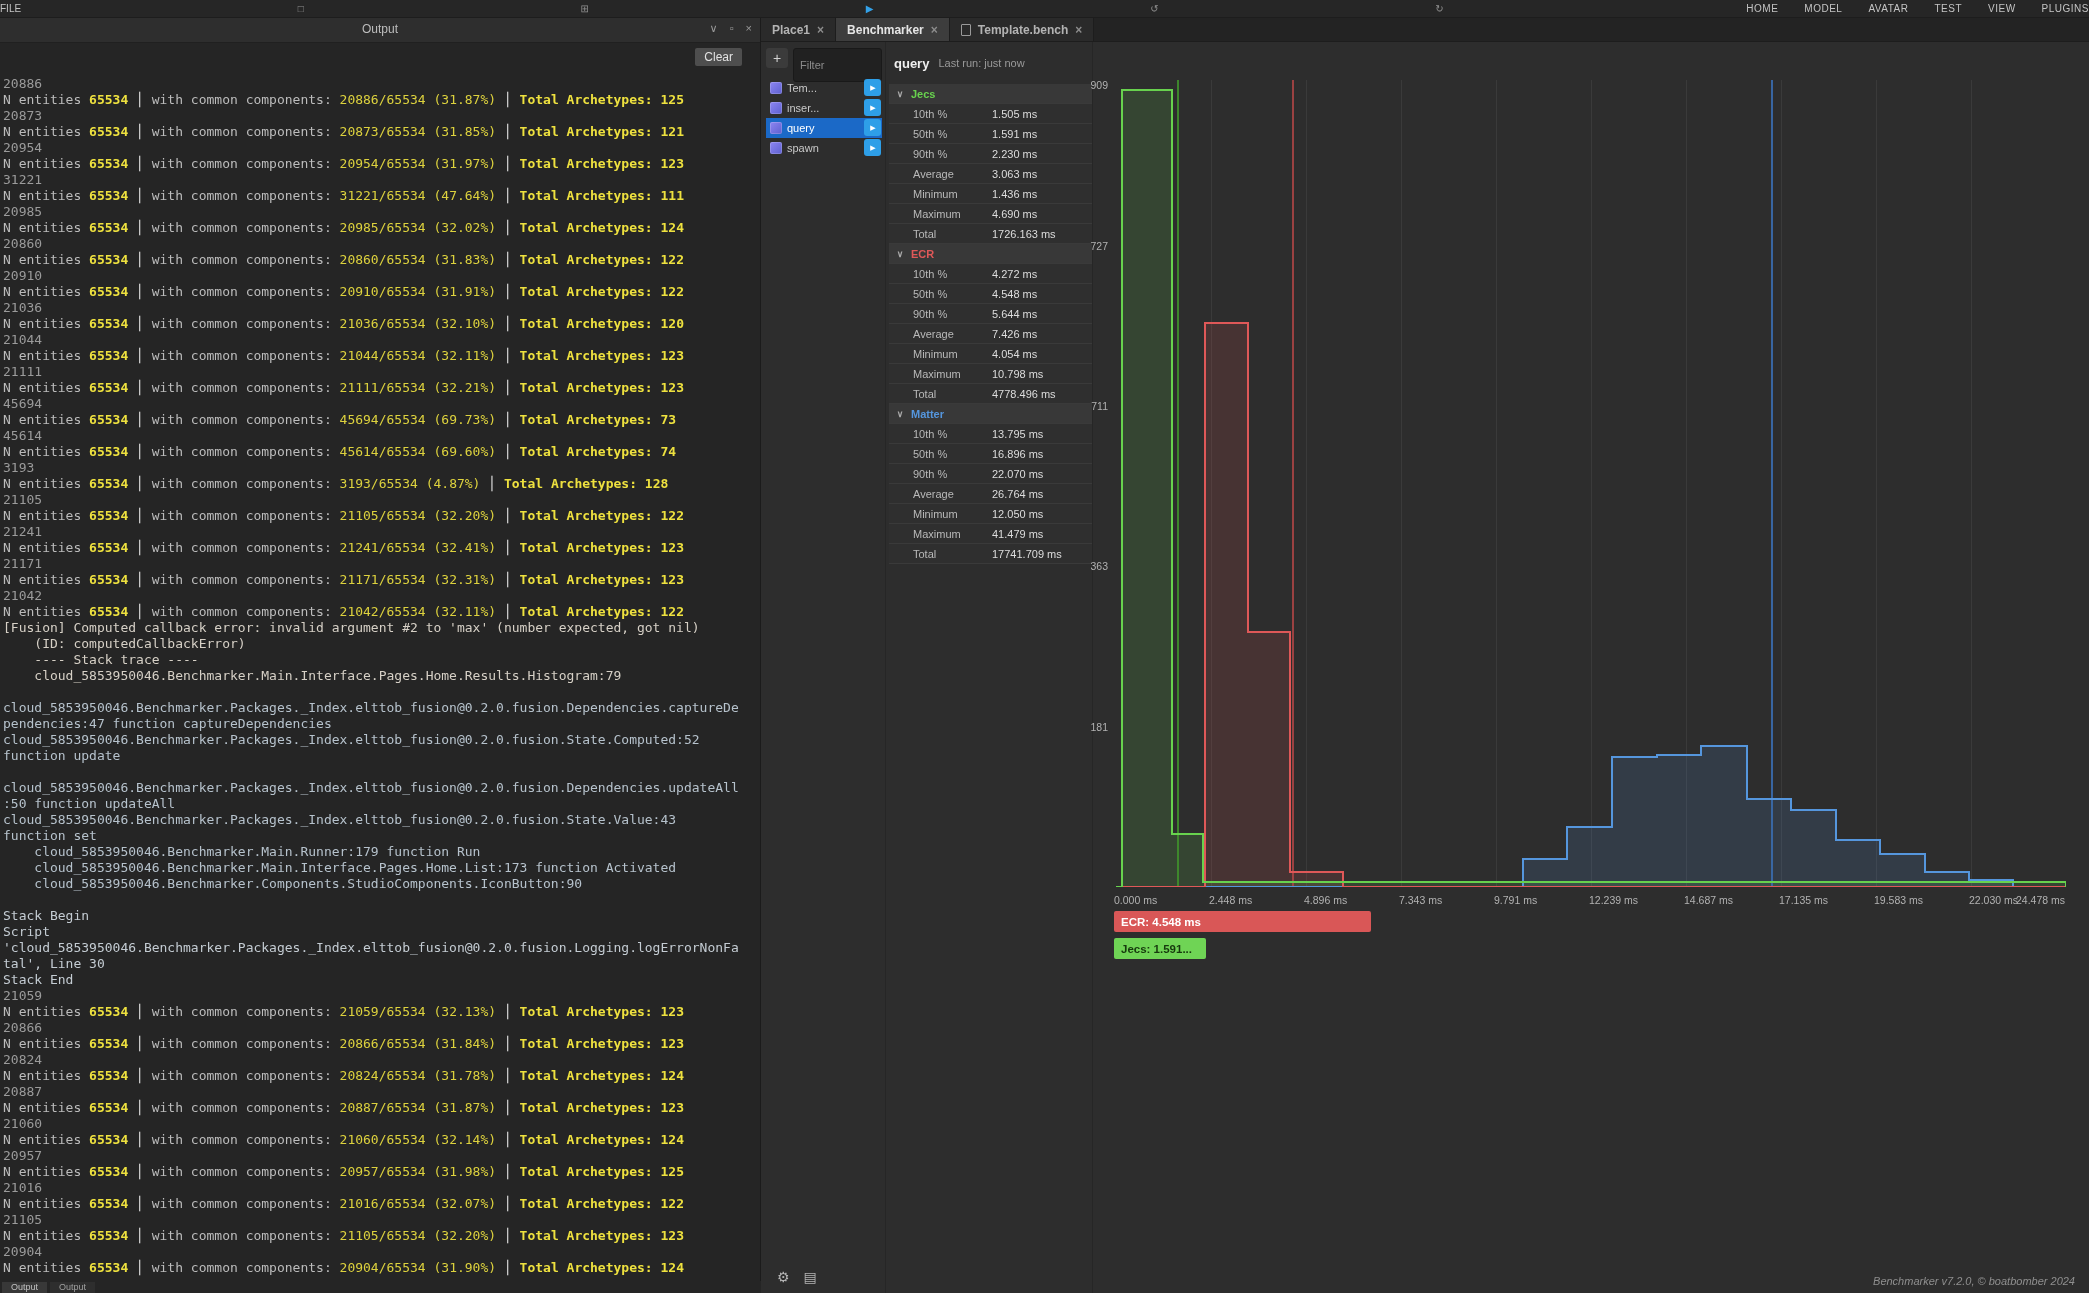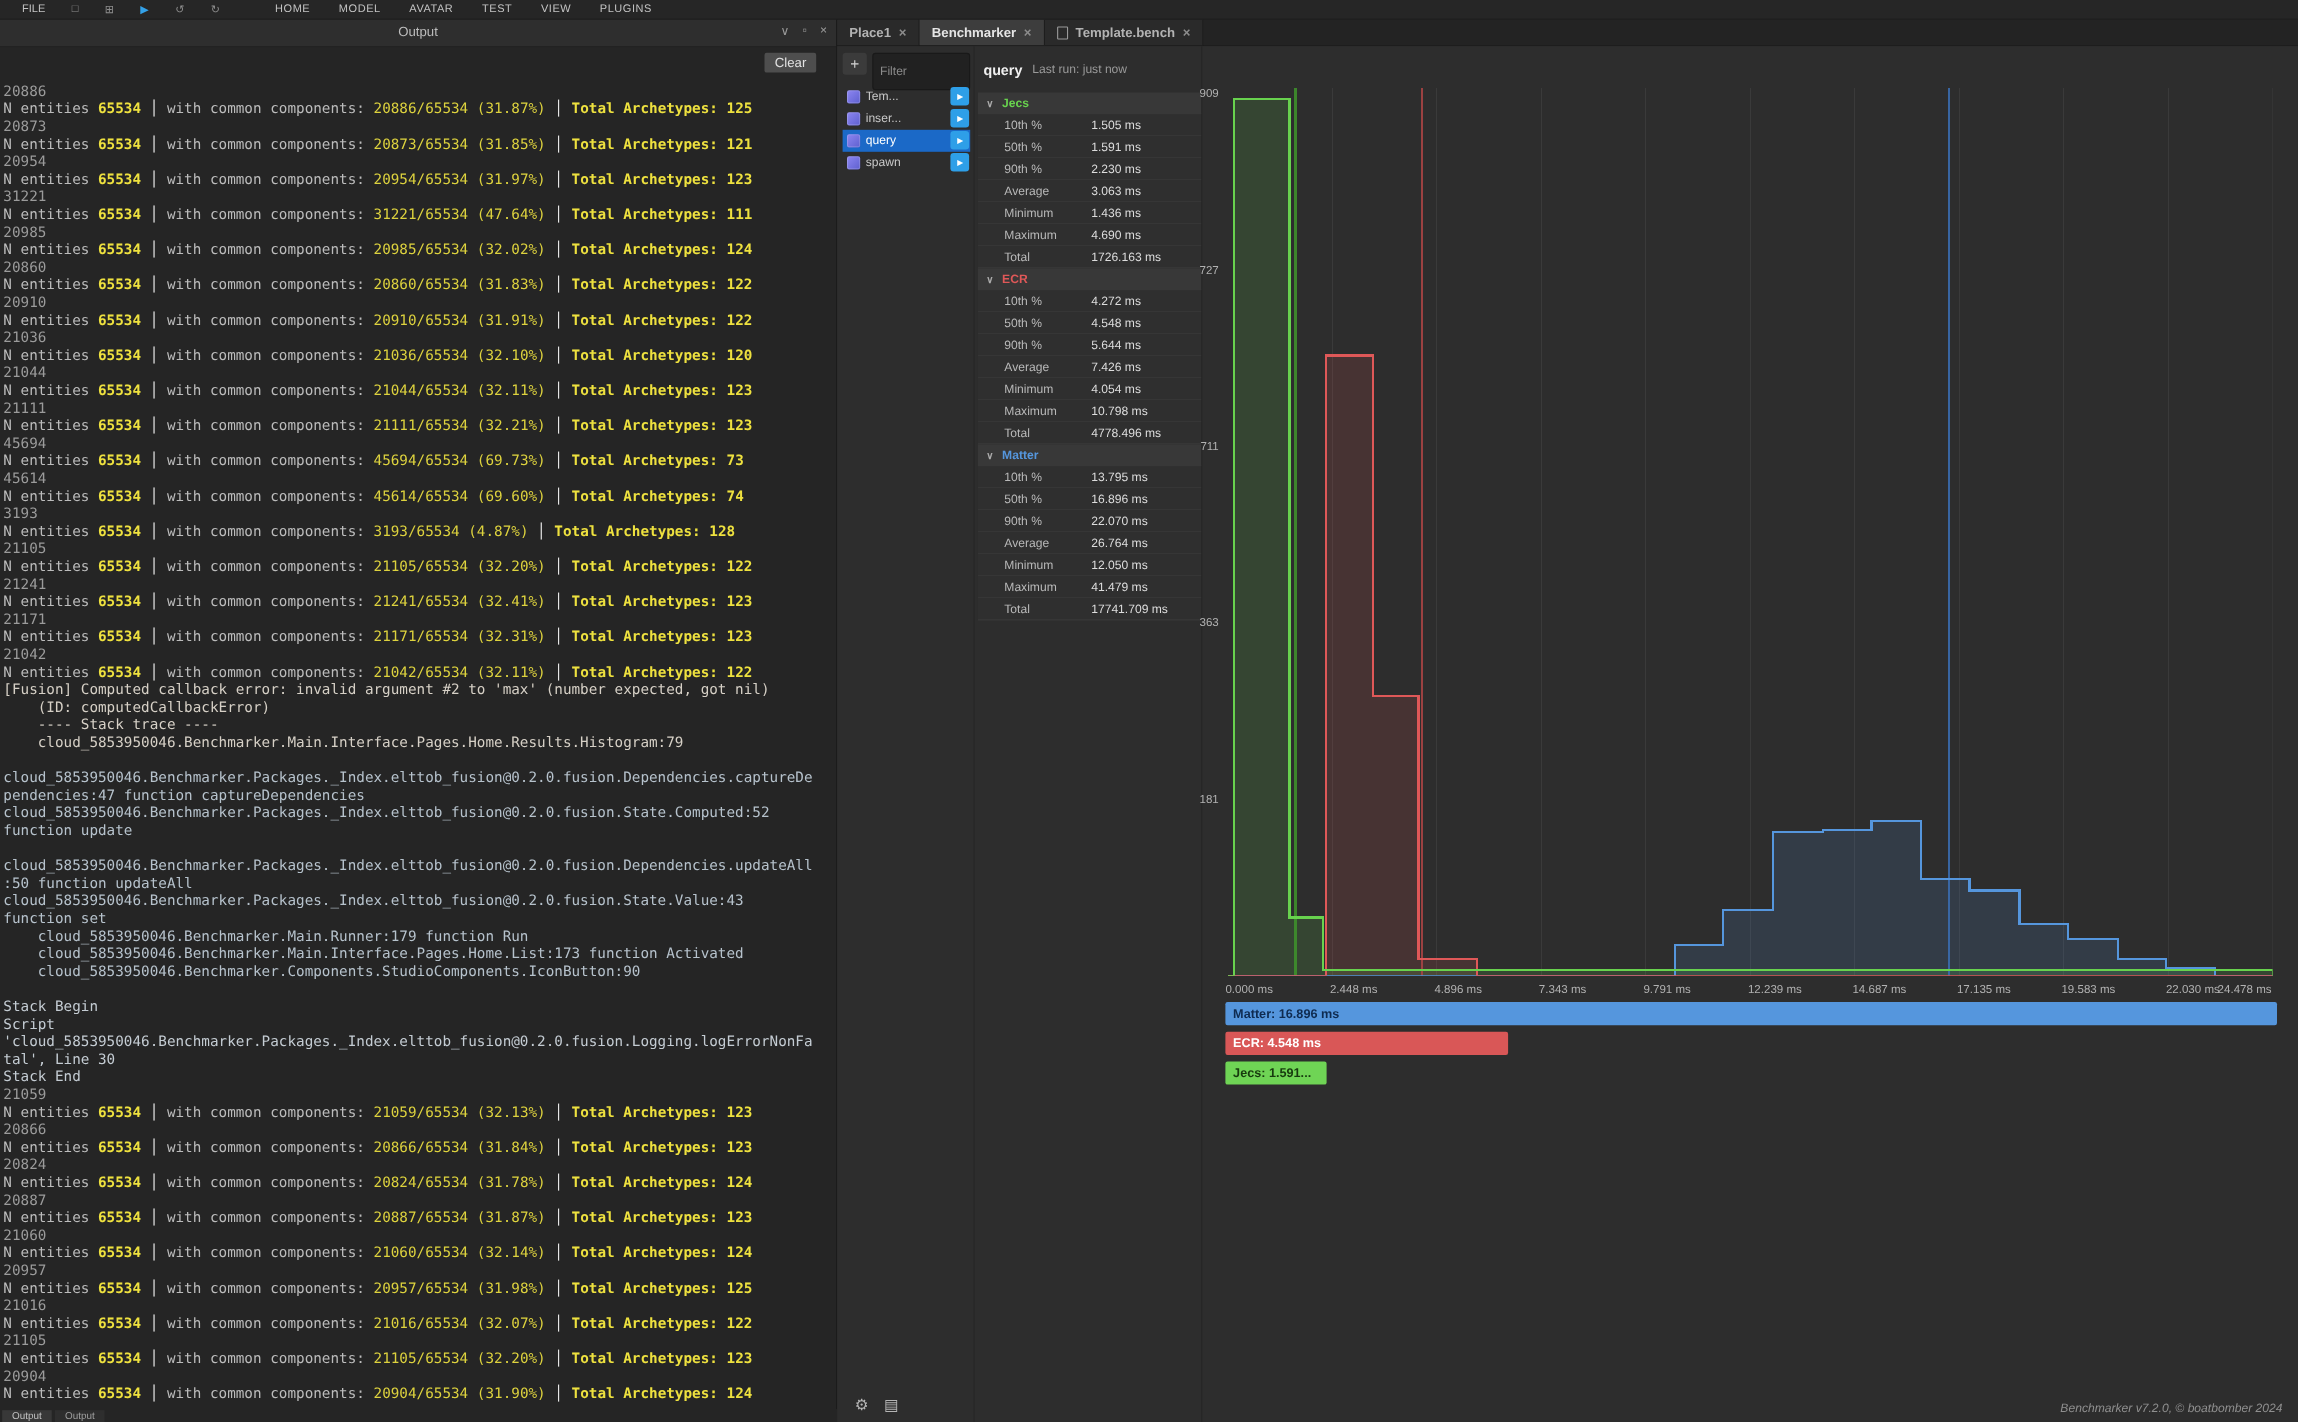--- a/index.html
+++ b/index.html
@@ -3,22 +3,22 @@
 <meta charset="utf-8">
 <style>
   html,body{margin:0;padding:0;}
   body{
     width:2089px;height:1293px;position:relative;overflow:hidden;
     background:#2b2b2b;font-family:"Liberation Sans",sans-serif;
     -webkit-font-smoothing:antialiased;
   }
   
   .topbar{position:absolute;left:0;top:0;width:100%;height:18px;background:#262626;
-    display:flex;align-items:center;gap:24px;padding:0 20px;box-sizing:border-box;
-    font-size:10px;color:#c4c4c4;border-bottom:1px solid #1d1d1d;}
+    display:flex;align-items:center;gap:4px;padding:0 0;box-sizing:border-box;
+    font-size:10px;color:#c4c4c4;border-bottom:1px solid #1d1d1d;justify-content:space-between;}
   .topbar .t-icon{color:#8f8f8f;font-size:10px;}
   .topbar .t-icon.play{color:#33a1e8;}
   .topbar-menus{display:flex;gap:26px;margin-left:26px;letter-spacing:.5px;}
   .topbar-menus .menu-item{cursor:default;}
   
   .output-panel{position:absolute;left:0;top:18px;width:760px;height:1263px;
     background:#252525;border-right:1px solid #1b1b1b;}
   .panel-titlebar{height:24px;background:#2e2e2e;border-bottom:1px solid #202020;position:relative;}
   .panel-title{position:absolute;left:0;right:0;top:4px;text-align:center;font-size:12px;color:#bdbdbd;}
   .titlebar-icons{position:absolute;right:8px;top:4px;display:flex;gap:12px;color:#9a9a9a;font-size:11px;}
@@ -335,21 +335,20 @@
         <div class="xlabel" style="left: 282.984px;">7.343 ms</div>
         <div class="xlabel" style="left: 377.992px;">9.791 ms</div>
         <div class="xlabel" style="left: 473px;">12.239 ms</div>
         <div class="xlabel" style="left: 568.008px;">14.687 ms</div>
         <div class="xlabel" style="left: 663.016px;">17.135 ms</div>
         <div class="xlabel" style="left: 758.023px;">19.583 ms</div>
         <div class="xlabel" style="left: 852.992px;">22.030 ms</div>
         <div class="xlabel" style="left: 900px;">24.478 ms</div>
       </div>
     <div class="legend">
-        <div class="legend-bar" style="width: 956px; background: rgb(85, 150, 221); color: rgb(15, 43, 80);">Matter: 16.896 ms</div>
         <div class="legend-bar" style="width: 257.164px; background: rgb(217, 87, 87); color: rgb(255, 255, 255);">ECR: 4.548 ms</div>
         <div class="legend-bar" style="width: 92px; background: rgb(111, 212, 85); color: rgb(23, 58, 14);">Jecs: 1.591...</div>
       </div>
   </div>
 
   <div class="bench-footer-icons">
     <span>⚙</span>
     <span>▤</span>
   </div>
   <div class="bench-footer-text">Benchmarker v7.2.0, © boatbomber 2024</div>

